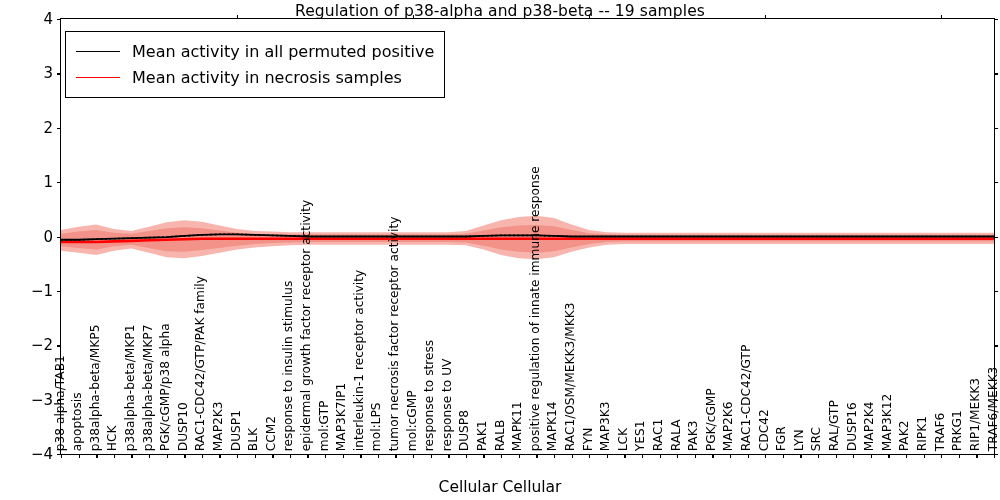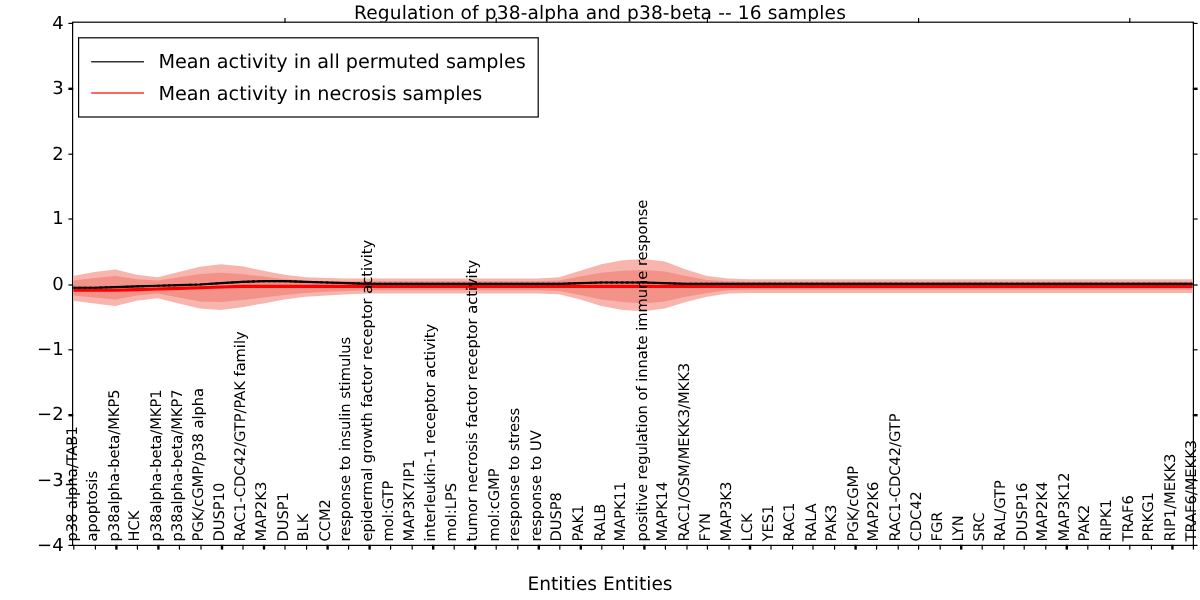--- a/index.html
+++ b/index.html
@@ -34,23 +34,23 @@
   .leg-row{display:flex;align-items:center;height:26px;}
   .leg-line{width:44px;height:0;border-top:1.6px solid #000;margin-right:12px;}
   .leg-line.red{border-top-color:#ff0000;}
   .leg-text{font-size:16px;white-space:nowrap;}
 </style>
 </head>
 <body>
 
 <div id="fig">
 
-  <div id="title">Regulation of p38-alpha and p38-beta -- 16 samples</div>
-
-  <div id="xlabel">Entities Entities</div>
+  <div id="title">Regulation of p38-alpha and p38-beta -- 19 samples</div>
+
+  <div id="xlabel">Cellular Cellular</div>
 
   <div id="axes">
     <svg id="plotsvg" viewBox="0 0 935 437" preserveAspectRatio="none">
       <g id="band-outer-g">
           <path d="M0.00 216.18 L17.64 215.20 L35.28 214.46 L52.92 215.69 L70.57 216.18 L88.21 214.95 L105.85 213.72 L123.49 213.23 L141.13 213.72 L158.77 214.70 L176.42 215.69 L194.06 216.18 L211.70 216.42 L229.34 216.42 L246.98 216.42 L264.62 216.42 L282.26 216.42 L299.91 216.42 L317.55 216.42 L335.19 216.42 L352.83 216.42 L370.47 216.42 L388.11 216.42 L405.75 216.18 L423.40 214.70 L441.04 213.23 L458.68 212.49 L476.32 212.25 L493.96 212.74 L511.60 214.46 L529.25 215.93 L546.89 216.42 L564.53 216.67 L582.17 216.67 L599.81 216.67 L617.45 216.67 L635.09 216.67 L652.74 216.67 L670.38 216.67 L688.02 216.67 L705.66 216.67 L723.30 216.67 L740.94 216.67 L758.58 216.67 L776.23 216.67 L793.87 216.67 L811.51 216.67 L829.15 216.67 L846.79 216.67 L864.43 216.67 L882.08 216.67 L899.72 216.67 L917.36 216.67 L935.00 216.67 L935.00 221.80 L917.36 221.80 L899.72 221.80 L882.08 221.80 L864.43 221.80 L846.79 221.80 L829.15 221.80 L811.51 221.80 L793.87 221.80 L776.23 221.80 L758.58 221.80 L740.94 221.80 L723.30 221.80 L705.66 221.80 L688.02 221.80 L670.38 221.80 L652.74 221.80 L635.09 221.80 L617.45 221.80 L599.81 221.80 L582.17 221.80 L564.53 221.80 L546.89 222.05 L529.25 223.03 L511.60 224.51 L493.96 226.23 L476.32 226.97 L458.68 226.48 L441.04 225.49 L423.40 223.77 L405.75 222.30 L388.11 222.05 L370.47 222.05 L352.83 222.05 L335.19 222.05 L317.55 222.05 L299.91 222.05 L282.26 222.05 L264.62 222.05 L246.98 222.05 L229.34 222.30 L211.70 222.54 L194.06 223.03 L176.42 223.77 L158.77 224.75 L141.13 225.74 L123.49 226.48 L105.85 226.23 L88.21 224.75 L70.57 223.28 L52.92 224.02 L35.28 225.49 L17.64 224.75 L0.00 224.02 Z" fill="#e8e8e8" stroke="none"></path>
           <path d="M0.00 211.94 L17.64 208.67 L35.28 206.48 L52.92 210.85 L70.57 213.04 L88.21 208.67 L105.85 204.30 L123.49 202.11 L141.13 203.75 L158.77 207.57 L176.42 210.85 L194.06 213.04 L211.70 213.58 L229.34 214.13 L246.98 214.13 L264.62 214.13 L282.26 214.13 L299.91 214.13 L317.55 214.13 L335.19 214.13 L352.83 214.13 L370.47 214.13 L388.11 214.13 L405.75 213.04 L423.40 207.57 L441.04 202.11 L458.68 198.83 L476.32 197.74 L493.96 199.93 L511.60 206.48 L529.25 211.94 L546.89 214.13 L564.53 214.68 L582.17 214.68 L599.81 214.68 L617.45 214.68 L635.09 214.68 L652.74 214.68 L670.38 214.68 L688.02 214.68 L705.66 214.68 L723.30 214.68 L740.94 214.68 L758.58 214.68 L776.23 214.68 L793.87 214.68 L811.51 214.68 L829.15 214.68 L846.79 214.68 L864.43 214.68 L882.08 214.68 L899.72 214.68 L917.36 214.68 L935.00 214.68 L935.00 226.15 L917.36 226.15 L899.72 226.15 L882.08 226.15 L864.43 226.15 L846.79 226.15 L829.15 226.15 L811.51 226.15 L793.87 226.15 L776.23 226.15 L758.58 226.15 L740.94 226.15 L723.30 226.15 L705.66 226.15 L688.02 226.15 L670.38 226.15 L652.74 226.15 L635.09 226.15 L617.45 226.15 L599.81 226.15 L582.17 226.15 L564.53 226.15 L546.89 226.69 L529.25 229.43 L511.60 233.80 L493.96 239.26 L476.32 241.44 L458.68 240.35 L441.04 237.07 L423.40 231.61 L405.75 227.24 L388.11 226.69 L370.47 226.69 L352.83 226.69 L335.19 226.69 L317.55 226.69 L299.91 226.69 L282.26 226.69 L264.62 226.69 L246.98 226.69 L229.34 227.24 L211.70 228.33 L194.06 229.43 L176.42 231.61 L158.77 234.89 L141.13 238.16 L123.49 240.35 L105.85 239.26 L88.21 234.89 L70.57 230.52 L52.92 232.70 L35.28 237.07 L17.64 234.89 L0.00 232.70 Z" fill="#f6a8a0" stroke="none" opacity="0.85"></path>
         </g>
       <g id="band-inner-g">
           <path d="M0.00 215.77 L17.64 213.58 L35.28 211.94 L52.92 214.68 L70.57 215.77 L88.21 213.04 L105.85 210.31 L123.49 209.21 L141.13 210.31 L158.77 212.49 L176.42 214.68 L194.06 215.77 L211.70 216.31 L229.34 216.31 L246.98 216.31 L264.62 216.31 L282.26 216.31 L299.91 216.31 L317.55 216.31 L335.19 216.31 L352.83 216.31 L370.47 216.31 L388.11 216.31 L405.75 215.77 L423.40 212.49 L441.04 209.21 L458.68 207.57 L476.32 207.03 L493.96 208.12 L511.60 211.94 L529.25 215.22 L546.89 216.31 L564.53 216.86 L582.17 216.86 L599.81 216.86 L617.45 216.86 L635.09 216.86 L652.74 216.86 L670.38 216.86 L688.02 216.86 L705.66 216.86 L723.30 216.86 L740.94 216.86 L758.58 216.86 L776.23 216.86 L793.87 216.86 L811.51 216.86 L829.15 216.86 L846.79 216.86 L864.43 216.86 L882.08 216.86 L899.72 216.86 L917.36 216.86 L935.00 216.86 L935.00 223.42 L917.36 223.42 L899.72 223.42 L882.08 223.42 L864.43 223.42 L846.79 223.42 L829.15 223.42 L811.51 223.42 L793.87 223.42 L776.23 223.42 L758.58 223.42 L740.94 223.42 L723.30 223.42 L705.66 223.42 L688.02 223.42 L670.38 223.42 L652.74 223.42 L635.09 223.42 L617.45 223.42 L599.81 223.42 L582.17 223.42 L564.53 223.42 L546.89 223.96 L529.25 226.15 L511.60 229.43 L493.96 233.25 L476.32 234.89 L458.68 233.80 L441.04 231.61 L423.40 227.79 L405.75 224.51 L388.11 223.96 L370.47 223.96 L352.83 223.96 L335.19 223.96 L317.55 223.96 L299.91 223.96 L282.26 223.96 L264.62 223.96 L246.98 223.96 L229.34 224.51 L211.70 225.06 L194.06 226.15 L176.42 227.79 L158.77 229.97 L141.13 232.16 L123.49 233.80 L105.85 233.25 L88.21 229.97 L70.57 226.69 L52.92 228.33 L35.28 231.61 L17.64 229.97 L0.00 228.33 Z" fill="#f28e84" stroke="none" opacity="0.9"></path>
         </g>
@@ -204,21 +204,21 @@
         <div class="xtl" style="left: calc(92.4528% + 4.5px);">RIPK1</div>
         <div class="xtl" style="left: calc(94.3396% + 4.5px);">TRAF6</div>
         <div class="xtl" style="left: calc(96.2264% + 4.5px);">PRKG1</div>
         <div class="xtl" style="left: calc(98.1132% + 4.5px);">RIP1/MEKK3</div>
         <div class="xtl" style="left: calc(100% + 4.5px);">TRAF6/MEKK3</div>
       </div>
 
     <div id="legend">
       <div class="leg-row">
         <span class="leg-line"></span>
-        <span class="leg-text">Mean activity in all permuted samples</span>
+        <span class="leg-text">Mean activity in all permuted positive</span>
       </div>
       <div class="leg-row">
         <span class="leg-line red"></span>
         <span class="leg-text">Mean activity in necrosis samples</span>
       </div>
     </div>
   </div>
 </div>
 
 </body></html>

